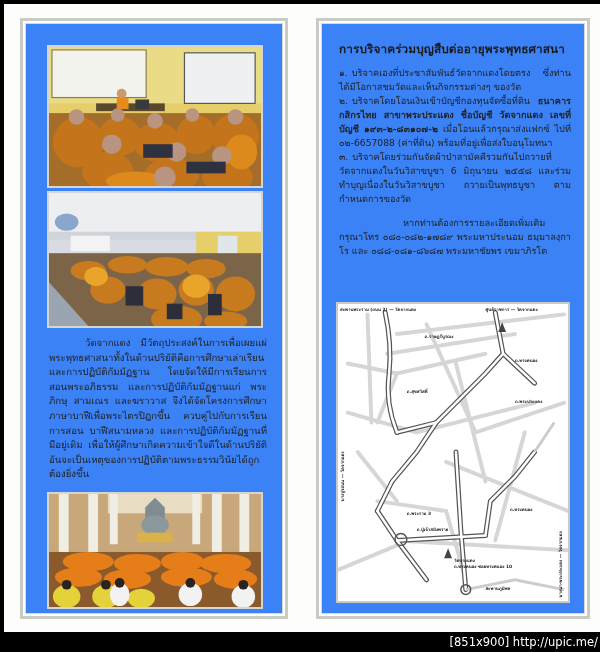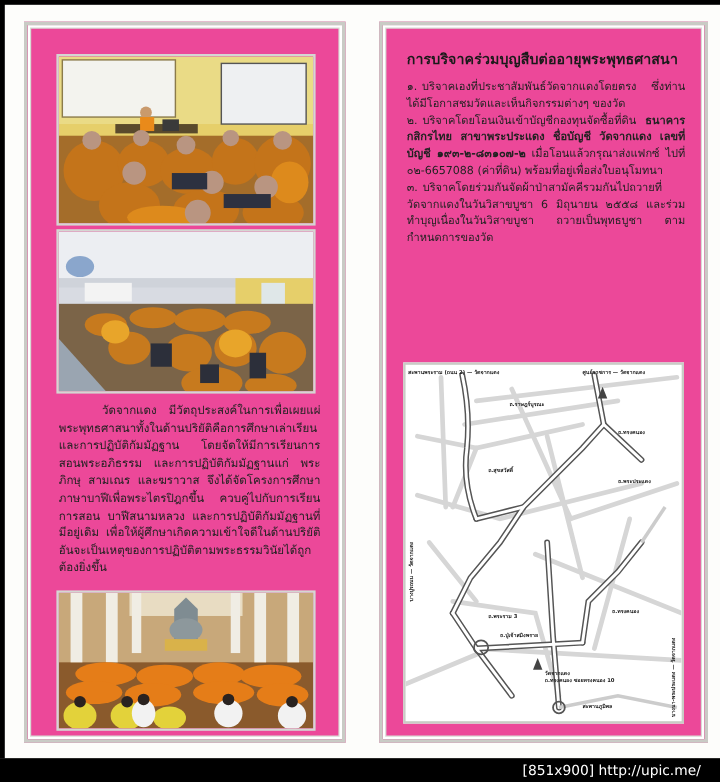--- a/index.html
+++ b/index.html
@@ -6,21 +6,21 @@
   html, body { width: 600px; height: 652px; overflow: hidden; background: #000; }
   body { font-family: "DejaVu Sans", sans-serif; position: relative; }
 
   .scan {
     position: absolute; left: 0; top: 0; width: 600px; height: 632px;
     background: #fdfdfb;
     border-top: 4px solid #000; border-left: 4px solid #000;
   }
 
   .panel {
-    position: absolute; background: #ec4899;
+    position: absolute; background: #3b82f6;
     border: 3px solid #c9cbc5;
     box-shadow: inset 0 0 0 2px #fff, inset 0 0 0 3px #d8dad4;
   }
   .panel.left { left: 16px; top: 14px; width: 268px; height: 601px; }
   .panel.right { left: 312px; top: 14px; width: 274px; height: 601px; }
 
   .photo {
     position: absolute; left: 24px; width: 216px;
     border: 2px solid #d5d6d2; overflow: hidden;
   }
@@ -47,21 +47,21 @@
   .map {
     position: absolute; left: 17px; top: 281px; width: 234px; height: 301px;
     border: 2px solid #c9cbc5; background: #fff; overflow: hidden;
   }
   .map svg { display: block; width: 100%; height: 100%; }
   .map text { font-family: "DejaVu Sans", sans-serif; font-size: 4.5px; fill: #222; font-weight: bold; }
 
   .footer {
     position: absolute; left: 0; top: 632px; width: 600px; height: 20px; background: #000;
     color: #fff; font-family: "DejaVu Sans", sans-serif; font-size: 11.5px;
-    text-align: right; padding-right: 16px; line-height: 20px;
+    text-align: right; padding-right: 2px; line-height: 20px;
   }
 </style>
 </head>
 <body>
 
 <div class="scan">
 
   <div class="panel left">
 
     <div class="photo photo-1">
@@ -202,20 +202,21 @@
       <div class="item">
         <span class="num">๒.</span><span>บริจาคโดยโอนเงินเข้าบัญชีกองทุนจัดซื้อที่ดิน</span>
         <span class="bold">ธนาคารกสิกรไทย สาขาพระประแดง ชื่อบัญชี วัดจากแดง เลขที่บัญชี ๑๙๓-๒-๘๓๑๐๗-๒</span>
         <span>เมื่อโอนแล้วกรุณาส่งแฟกซ์ ไปที่ ๐๒-6657088 (ค่าที่ดิน) พร้อมที่อยู่เพื่อส่งใบอนุโมทนา</span>
       </div>
 
       <div class="item">
         <span class="num">๓.</span><span>บริจาคโดยร่วมกันจัดผ้าป่าสามัคคีรวมกันไปถวายที่วัดจากแดงในวันวิสาขบูชา 6 มิถุนายน ๒๕๕๘ และร่วมทำบุญเนื่องในวันวิสาขบูชา ถวายเป็นพุทธบูชา ตามกำหนดการของวัด</span>
       </div>
 
+      <div class="contact">หากท่านต้องการรายละเอียดเพิ่มเติม กรุณาโทร ๐๘๐-๐๘๒-๑๗๘๙ พระมหาประนอม ธมฺมาลงฺกาโร และ ๐๘๘-๐๘๑-๘๖๘๗ พระมหาชัยพร เขมาภิรโต</div>
     </div>
 
     <div class="map">
       <svg viewBox="0 0 234 301">
         <rect width="234" height="301" fill="#fff"></rect>
 
         <g stroke="#d6d6d6" stroke-width="4" fill="none" stroke-linecap="round">
           <path d="M30 10 L34 120"></path>
           <path d="M60 30 L230 10"></path>
           <path d="M50 50 L180 30"></path>

